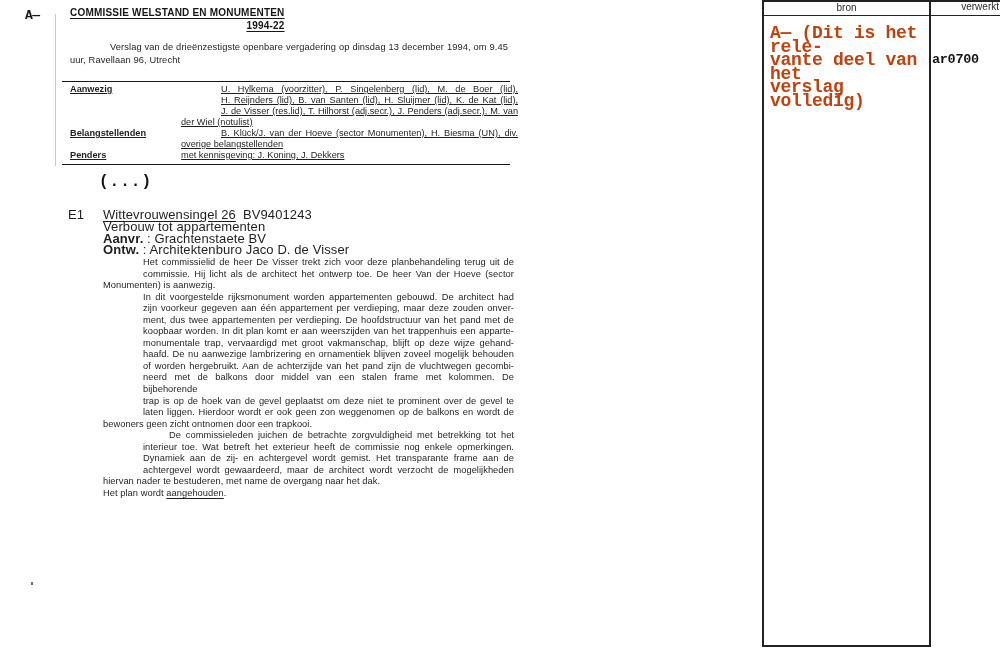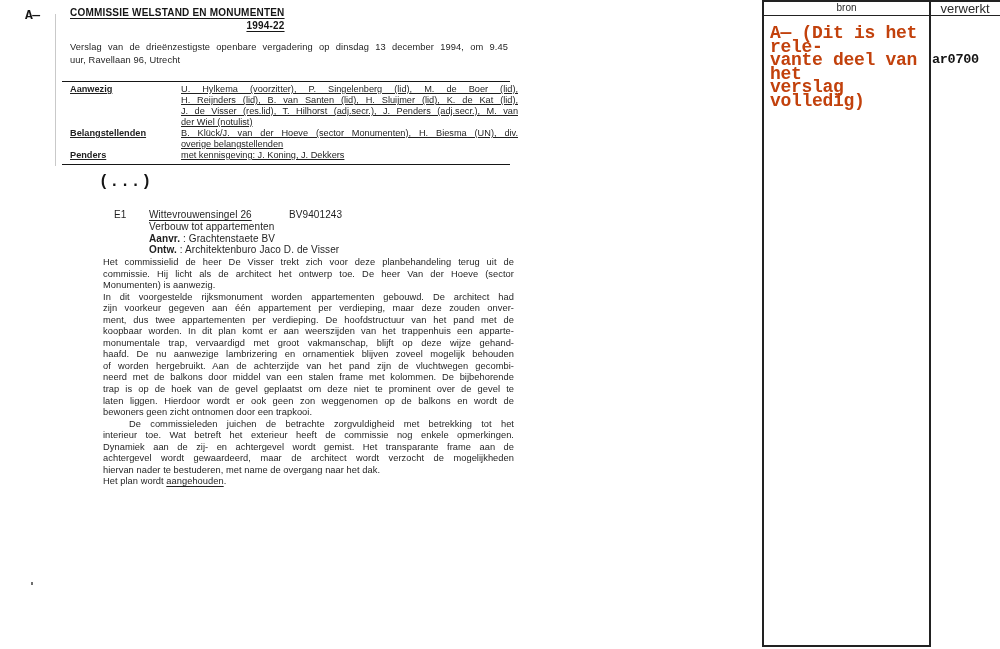--- a/index.html
+++ b/index.html
@@ -19,43 +19,43 @@
   
   #title-block{left:70px;top:7px;line-height:12.5px;}
   #title-block .t{font-weight:700;font-size:10px;letter-spacing:0.2px;text-decoration:underline;text-underline-offset:2px;color:#161616;text-align:right;}
   #intro{left:70px;top:41px;width:438px;font-size:9.3px;line-height:13px;letter-spacing:0.1px;}
 
   
   #att{left:62px;top:81px;width:448px;border-top:1.8px solid #161616;border-bottom:1.8px solid #161616;padding:2px 0 3px 0;font-size:9.2px;line-height:11px;}
   .att-row{display:flex;text-decoration:underline;}
   .att-label{width:111px;padding-left:8px;font-weight:700;flex:none;}
   .att-lines{width:337px;flex:none;}
-  .j{text-align:justify;text-align-last:justify;}
+  .j{text-align:justify;text-align-last:justify;margin-left:40px;}
 
   
   #omission{left:99px;top:173px;font-weight:700;font-size:16px;letter-spacing:1px;color:#161616;}
-  #case-head{left:68px;top:209px;font-size:10px;line-height:11.8px;letter-spacing:0.1px;margin-left:46px;}
+  #case-head{left:68px;top:209px;font-size:13px;line-height:11.8px;letter-spacing:0.1px;}
   #case-head .row1{display:flex;}
   .e1{width:35px;flex:none;}
   .street{width:140px;flex:none;text-decoration:underline;text-underline-offset:2px;}
   #case-head .sub{margin-left:35px;}
   .blab{font-weight:700;}
   #case-body{left:103px;top:257px;width:411px;font-size:9.3px;line-height:11.55px;letter-spacing:0.05px;}
   #case-body .indent{text-indent:26px;}
   .uline{text-decoration:underline;text-underline-offset:2px;}
 
   
   .rule{background:#222222;}
   #rt-left-border{left:762px;top:0;width:1.6px;height:647px;}
   #rt-divider{left:929px;top:0;width:1.6px;height:647px;}
   #rt-top-border{left:762px;top:0;width:238px;height:1.5px;}
   #rt-header-rule{left:762px;top:14.5px;width:238px;height:1.9px;}
   #rt-bottom-border{left:762px;top:645px;width:169px;height:1.6px;}
   #bron-header{left:764px;top:2px;width:165px;text-align:center;font-size:10px;color:#2a2a2a;}
-  #verwerkt-header{left:931px;top:1px;width:68px;text-align:center;font-size:13px;color:#2a2a2a;}
+  #verwerkt-header{left:931px;top:1px;width:68px;text-align:right;font-size:10px;color:#2a2a2a;}
   #bron-note{left:770px;top:27px;width:158px;font-weight:700;font-size:18px;line-height:13.6px;letter-spacing:-0.3px;color:#c2410c;}
   #verwerkt-code{left:932px;top:52px;font-weight:700;font-size:13.5px;letter-spacing:-0.3px;color:#141414;}
 </style>
 </head>
 <body>
 
 <div class="abs mono" id="margin-mark">A—</div>
 <div class="abs" id="faint-line"></div>
 <div class="abs" id="page-speck"></div>
 

